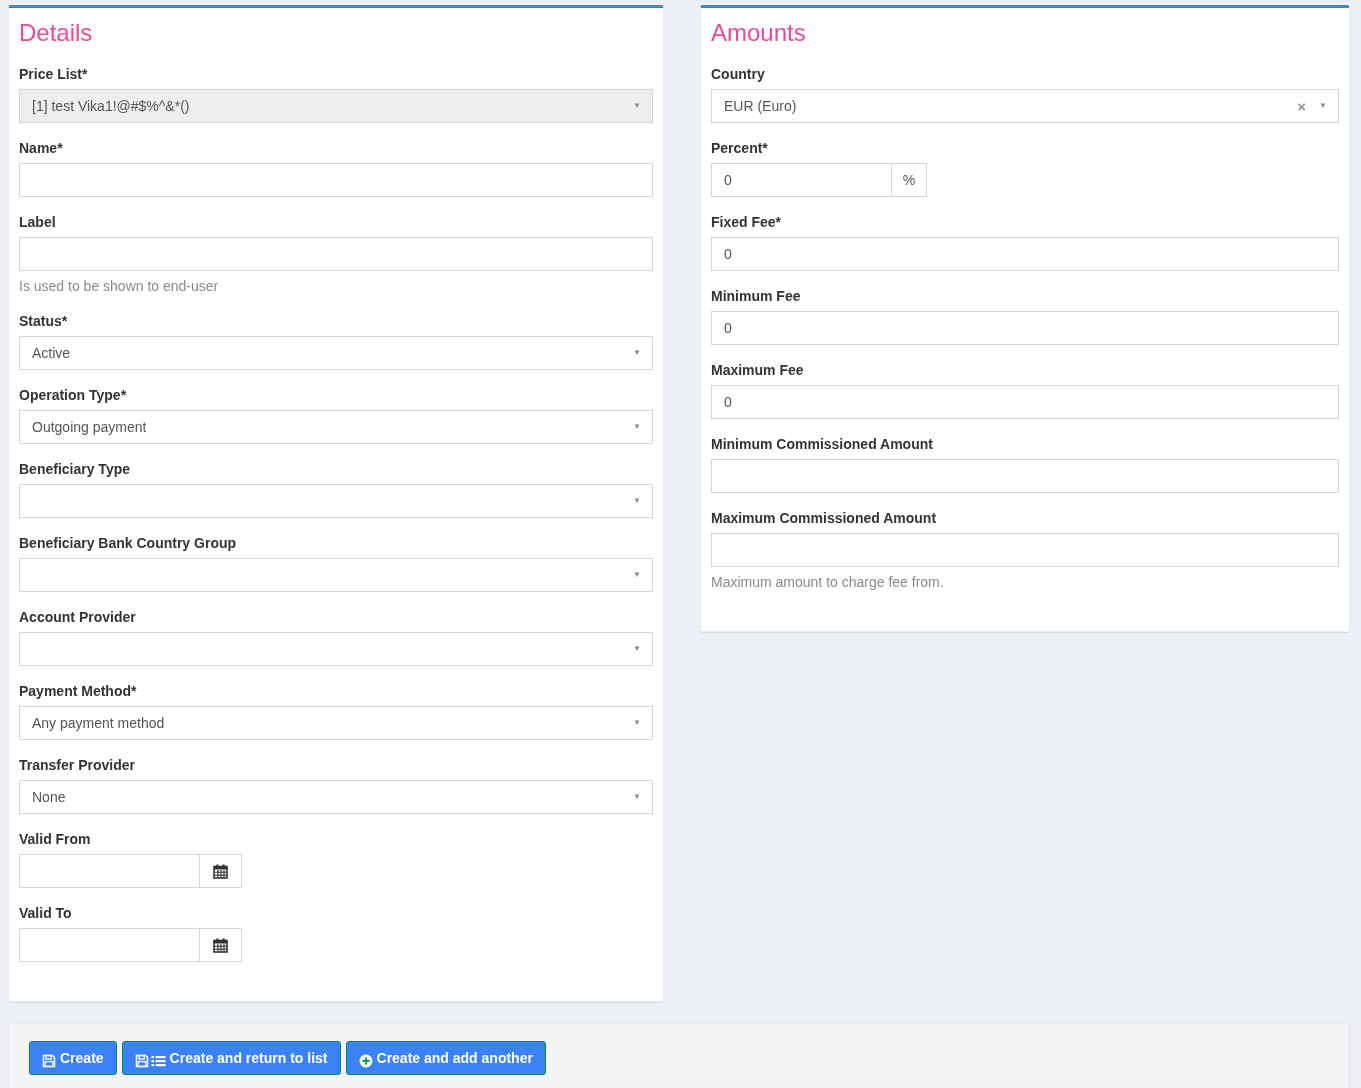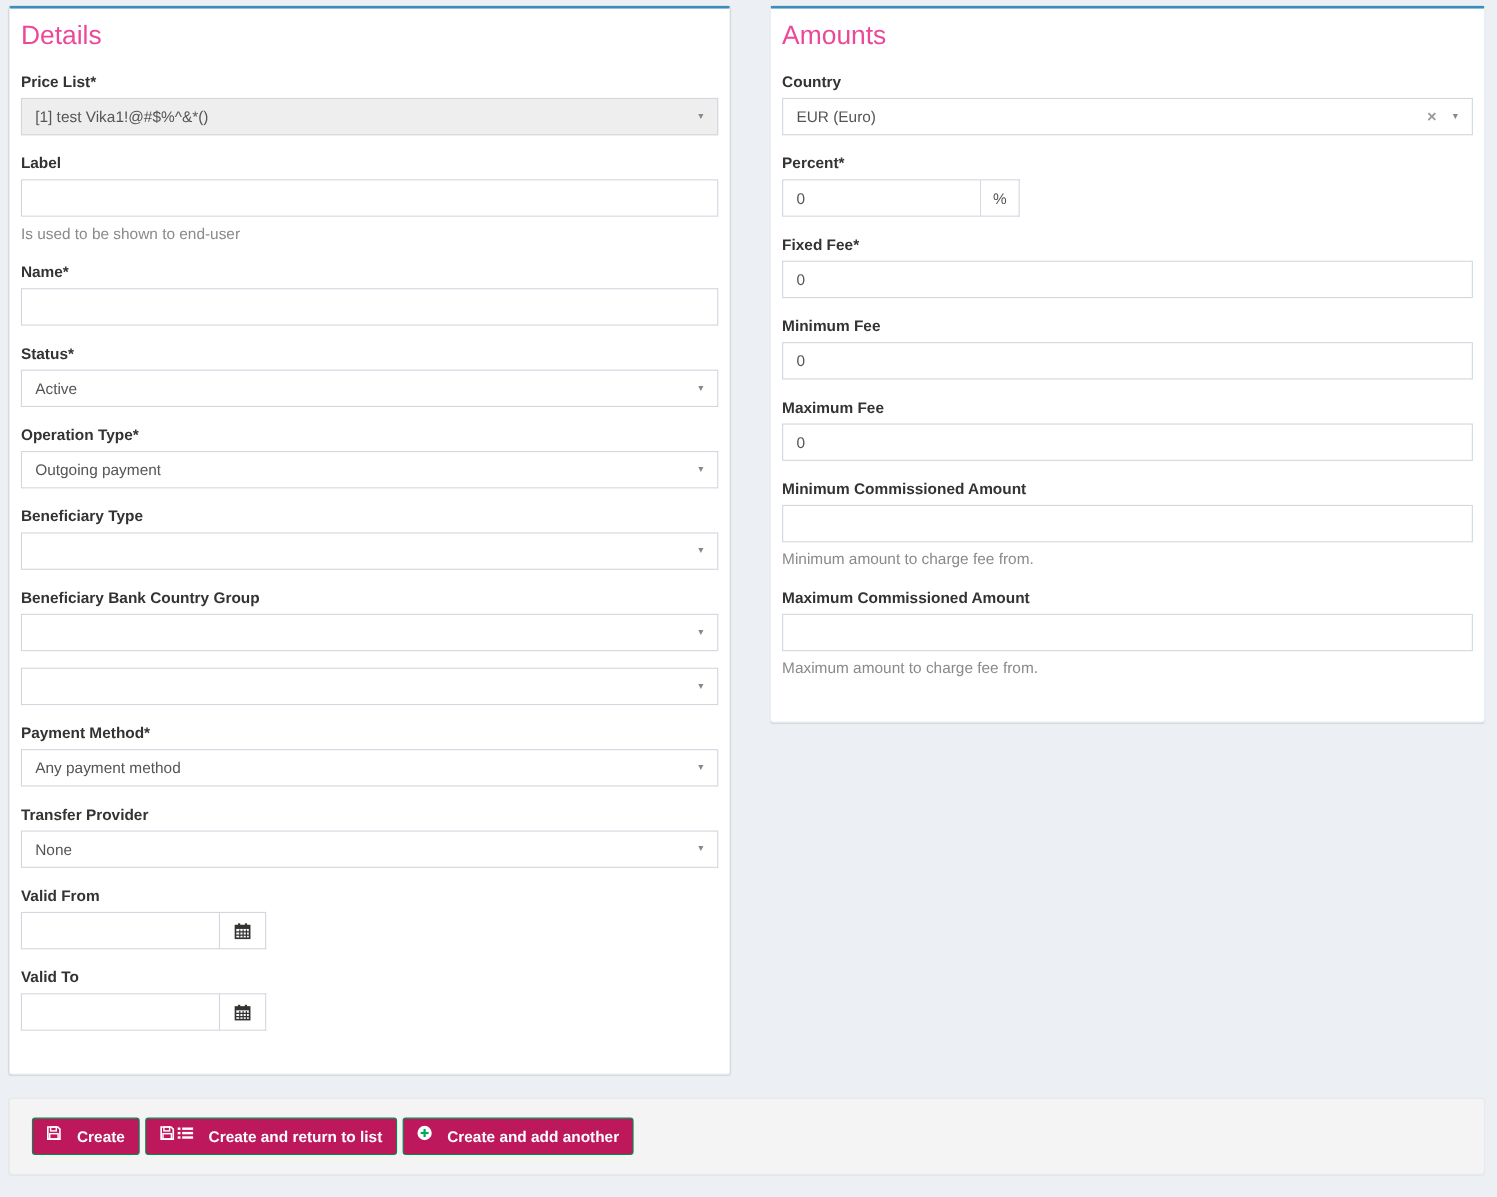--- a/index.html
+++ b/index.html
@@ -114,23 +114,23 @@
     background: #f4f4f4;
     border: 1px solid #e9e9e9;
     border-radius: 3px;
     padding: 17px 20px;
     display: flex;
     gap: 5px;
     box-shadow: 0 1px 1px rgba(0,0,0,0.04);
   }
   .btn-success {
     display: inline-flex;
-    align-items: flex-start;
-    gap: 14px;
-    background: #be185d;
+    align-items: flex-end;
+    gap: 4px;
+    background: #3b82f6;
     border: 1px solid #008d4c;
     color: #fff;
     font-size: 14px;
     font-weight: 600;
     line-height: 20px;
     padding: 6px 12px;
     border-radius: 3px;
     cursor: pointer;
     font-family: inherit;
   }
@@ -151,31 +151,31 @@
 
         <div class="form-group">
           <label class="control-label">Price List*</label>
           <div class="select-control disabled">
             <span class="select-value">[1] test Vika1!@#$%^&amp;*()</span>
             <span class="caret-icon">▼</span>
           </div>
         </div>
 
         <div class="form-group">
+          <label class="control-label">Name*</label>
+          <input class="form-control" type="text" value="" style="">
+        </div>
+
+        <div class="form-group">
           <label class="control-label">Label</label>
           <input class="form-control" type="text" value="" style="">
           <div class="help-block">Is used to be shown to end-user</div>
         </div>
 
         <div class="form-group">
-          <label class="control-label">Name*</label>
-          <input class="form-control" type="text" value="" style="">
-        </div>
-
-        <div class="form-group">
           <label class="control-label">Status*</label>
           <div class="select-control">
             <span class="select-value">Active</span>
             <span class="caret-icon">▼</span>
           </div>
         </div>
 
         <div class="form-group">
           <label class="control-label">Operation Type*</label>
           <div class="select-control">
@@ -194,20 +194,21 @@
 
         <div class="form-group">
           <label class="control-label">Beneficiary Bank Country Group</label>
           <div class="select-control">
             <span class="select-value"></span>
             <span class="caret-icon">▼</span>
           </div>
         </div>
 
         <div class="form-group">
+          <label class="control-label">Account Provider</label>
           <div class="select-control">
             <span class="select-value"></span>
             <span class="caret-icon">▼</span>
           </div>
         </div>
 
         <div class="form-group">
           <label class="control-label">Payment Method*</label>
           <div class="select-control">
             <span class="select-value">Any payment method</span>
@@ -302,21 +303,20 @@
         </div>
 
         <div class="form-group">
           <label class="control-label">Maximum Fee</label>
           <input class="form-control" type="text" value="0" style="">
         </div>
 
         <div class="form-group">
           <label class="control-label">Minimum Commissioned Amount</label>
           <input class="form-control" type="text" value="" style="">
-          <div class="help-block">Minimum amount to charge fee from.</div>
         </div>
 
         <div class="form-group">
           <label class="control-label">Maximum Commissioned Amount</label>
           <input class="form-control" type="text" value="" style="">
           <div class="help-block">Maximum amount to charge fee from.</div>
         </div>
 
       </div>
     </div>

